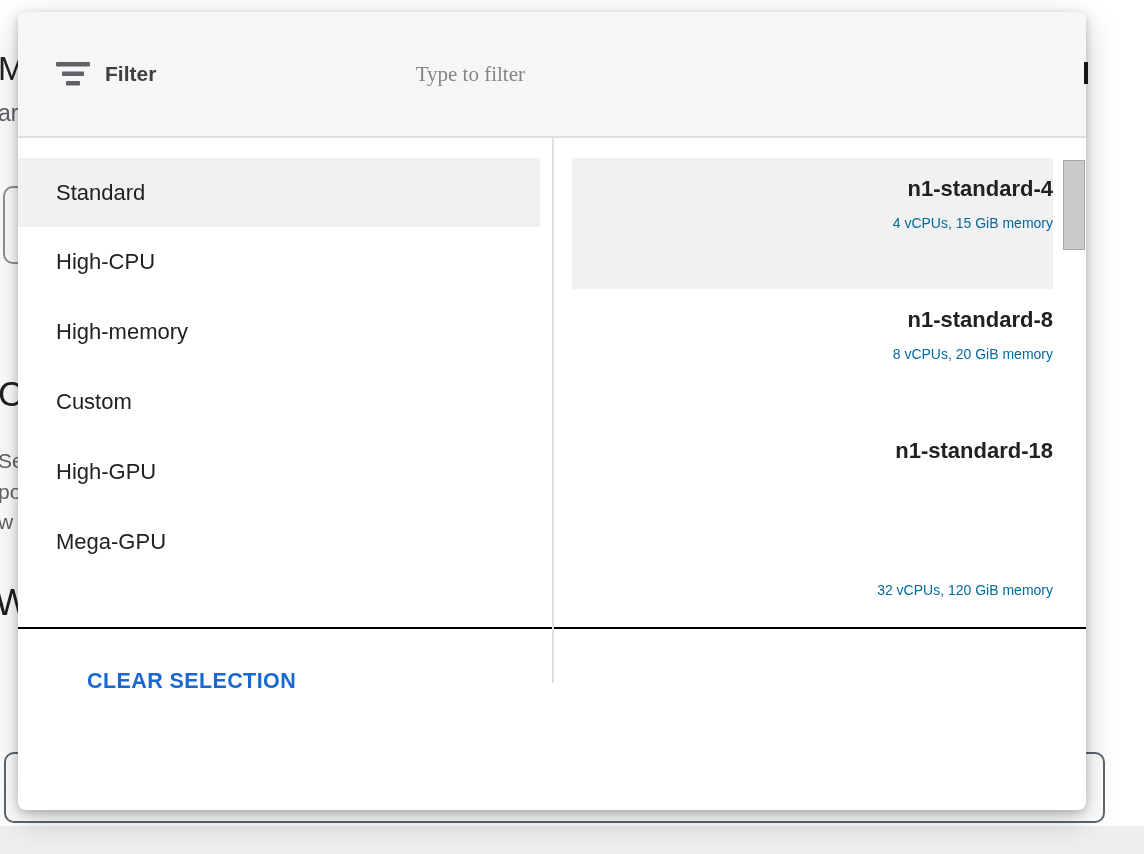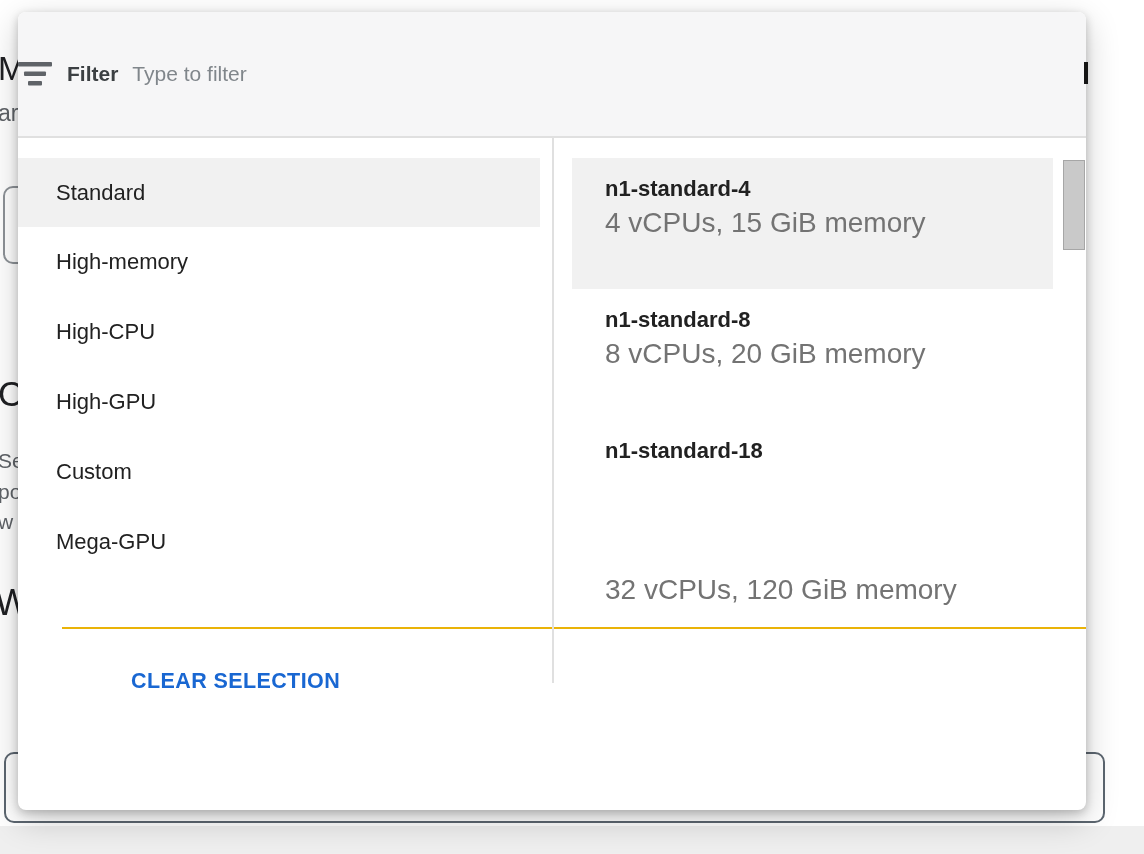--- a/index.html
+++ b/index.html
@@ -62,37 +62,39 @@
     overflow: hidden;
   }
 
   
   .filter-bar {
     height: 126px;
     background: #f6f6f7;
     border-bottom: 2px solid #e0e0e0;
     display: flex;
     align-items: center;
+    padding-left: 38px;
   }
   .filter-icon-wrap { width: 34px; height: 24px; display: block; }
   .filter-label {
     margin-left: 15px;
     font-size: 21px;
     font-weight: 700;
     color: #3c4043;
   }
   .filter-input {
     margin-left: 14px;
     border: none;
     outline: none;
     background: transparent;
-    font-family: Liberation Sans, sans-serif;
+    font-family: Liberation Serif, serif;
     font-size: 21px;
     color: #3c4043;
     width: 600px;
+    text-align: center;
   }
   .filter-input::placeholder { color: #80868b; opacity: 1; }
 
   
   .body {
     display: flex;
     height: 489px;
     position: relative;
   }
   .v-divider {
@@ -117,57 +119,57 @@
   }
   .cat-item.selected {
     background: #f1f1f1;
     margin-right: 13px;
     height: 69px;
   }
 
   .mt-col {
     flex: 1;
     padding: 20px 33px 0 19px;
+    text-align: right;
   }
   .mt-item {
     height: 131px;
     padding: 18px 0 0 33px;
     cursor: pointer;
   }
   .mt-item.selected { background: #f1f1f1; }
   .mt-name {
     font-size: 22px;
     line-height: 26px;
     color: #212121;
     font-weight: bold;
   }
   .mt-item.selected .mt-name { font-weight: 700; }
   .mt-specs {
     margin-top: 8px;
-    font-size: 28px;
+    font-size: 14px;
     line-height: 26px;
-    color: #737373;
+    color: #0369a1;
   }
 
   .scroll-thumb {
     position: absolute;
     right: 1px; top: 148px;
     width: 22px; height: 90px;
     background: #c9c9c9;
     border: 1px solid #a6a6a6;
   }
 
   
   .footer {
     height: 107px;
-    border-top: 2px solid #eab308;
+    border-top: 2px solid #000000;
     display: flex;
     align-items: center;
     padding-left: 65px;
-    margin-left: 44px;
   }
   .clear-btn {
     border: none;
     background: transparent;
     font-family: "Liberation Sans", "DejaVu Sans", sans-serif;
     font-size: 21.5px;
     font-weight: 700;
     letter-spacing: 0.4px;
     color: #1967d2;
     cursor: pointer;
@@ -208,24 +210,24 @@
     </span>
     <span class="filter-label">Filter</span>
     <input class="filter-input" type="text" placeholder="Type to filter" style="">
   </div>
 
   <div class="body">
     <div class="v-divider"></div>
 
     <div class="cat-col">
       <div class="cat-item selected">Standard</div>
+      <div class="cat-item">High-CPU</div>
       <div class="cat-item">High-memory</div>
-      <div class="cat-item">High-CPU</div>
+      <div class="cat-item">Custom</div>
       <div class="cat-item">High-GPU</div>
-      <div class="cat-item">Custom</div>
       <div class="cat-item">Mega-GPU</div>
     </div>
 
     <div class="mt-col">
       <div class="mt-item selected">
         <div class="mt-name">n1-standard-4</div>
         <div class="mt-specs">4 vCPUs, 15 GiB memory</div>
       </div>
       <div class="mt-item">
         <div class="mt-name">n1-standard-8</div>

